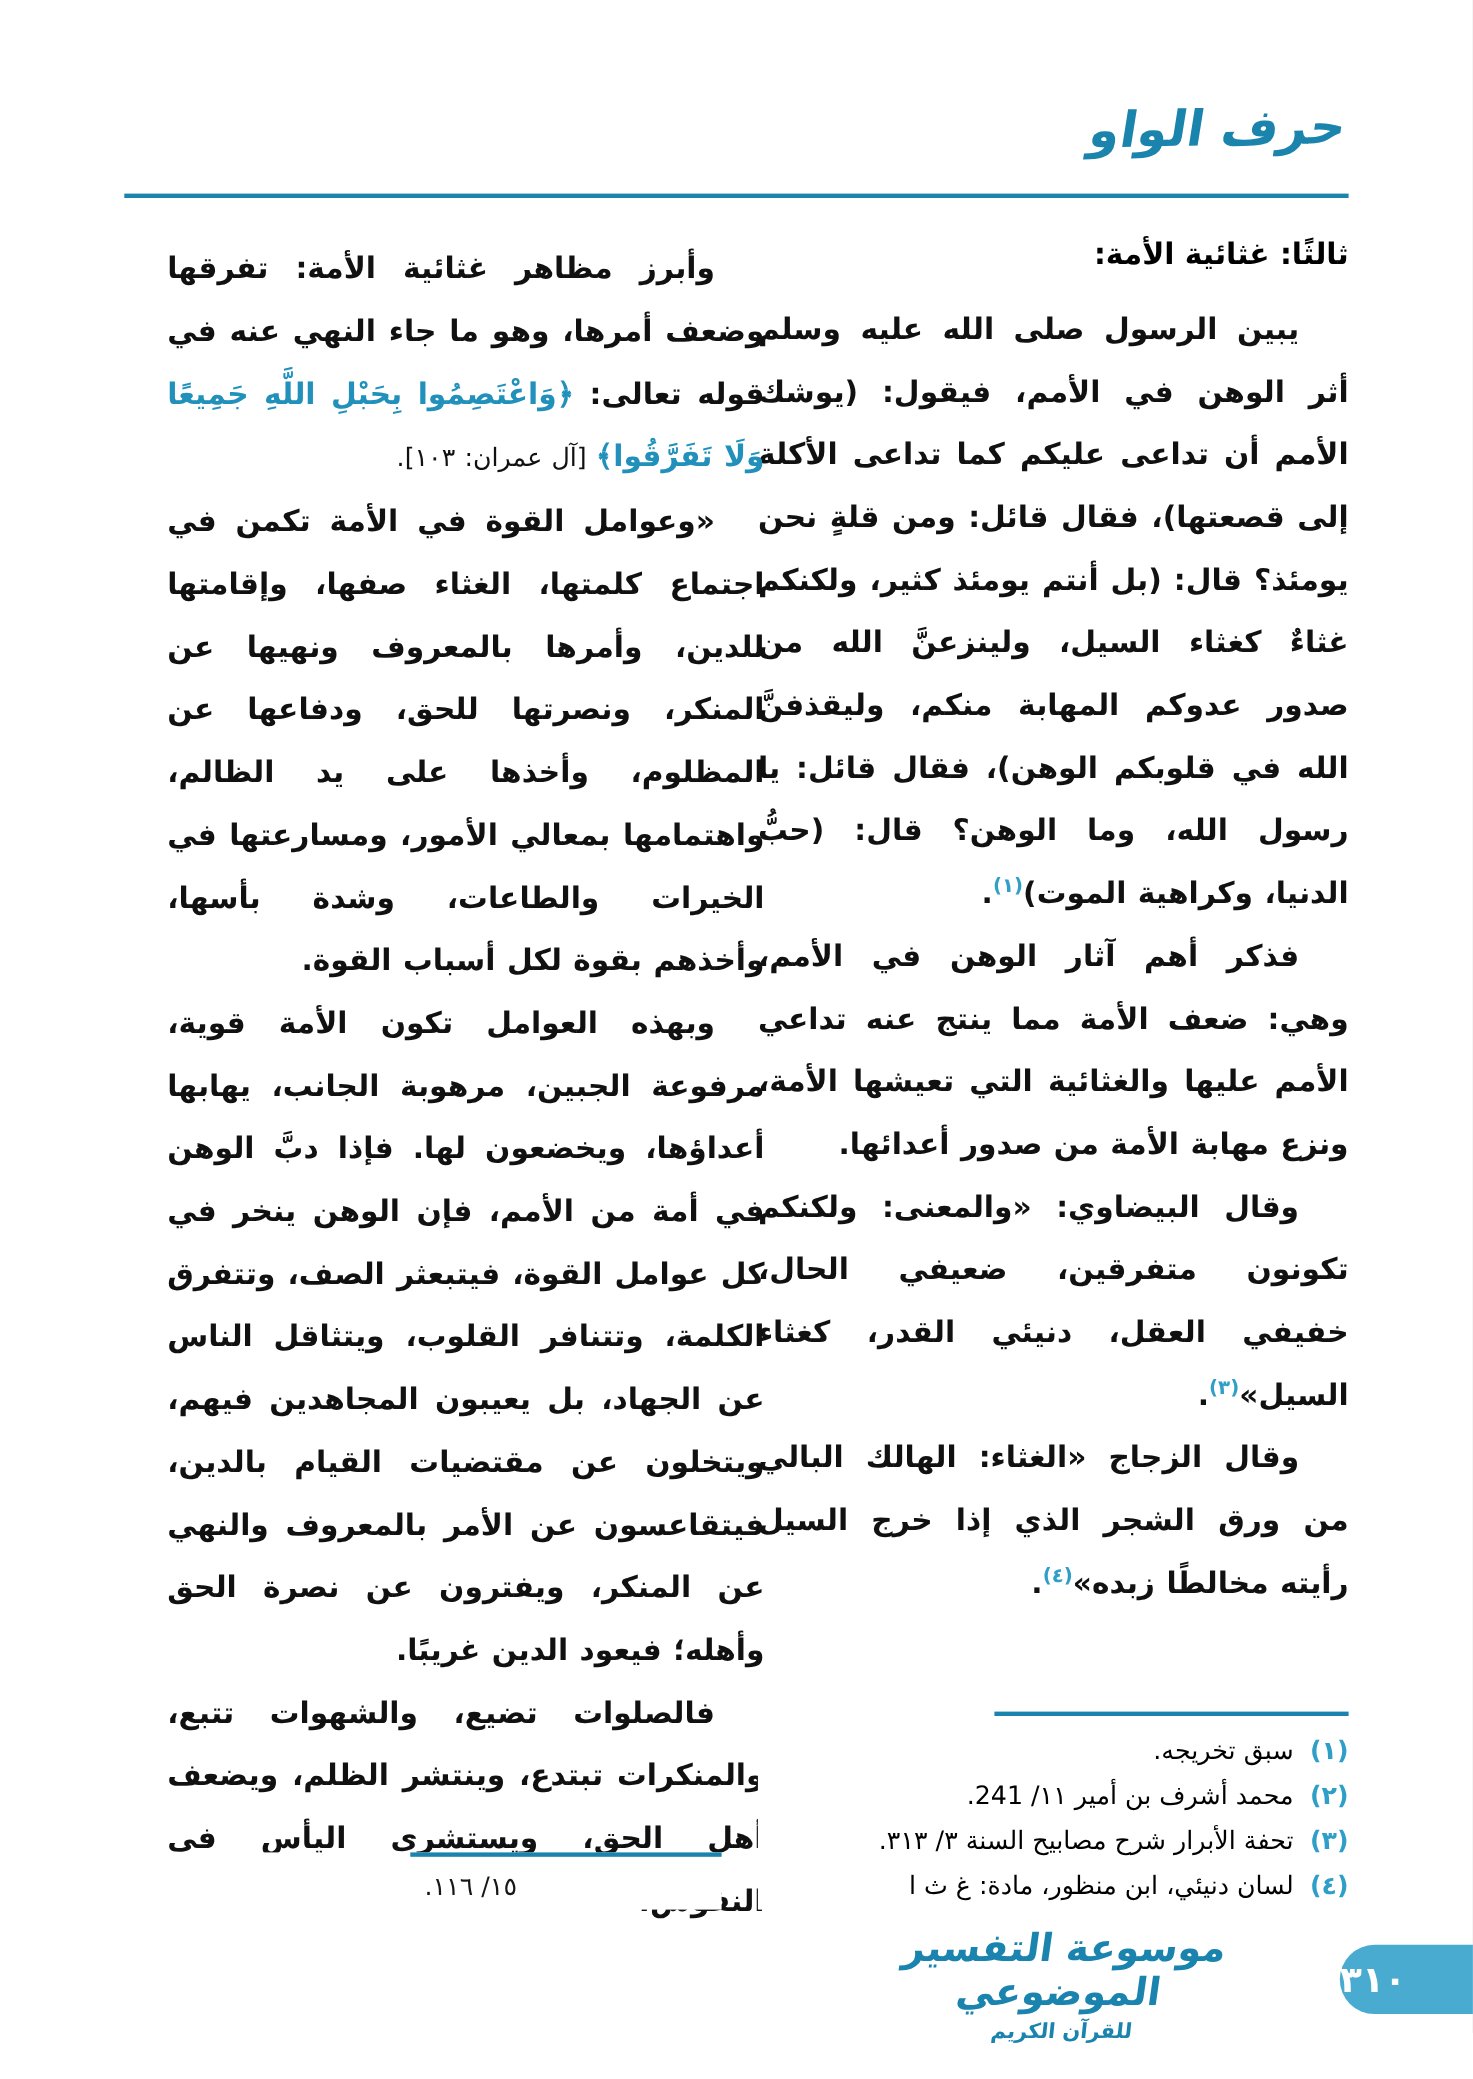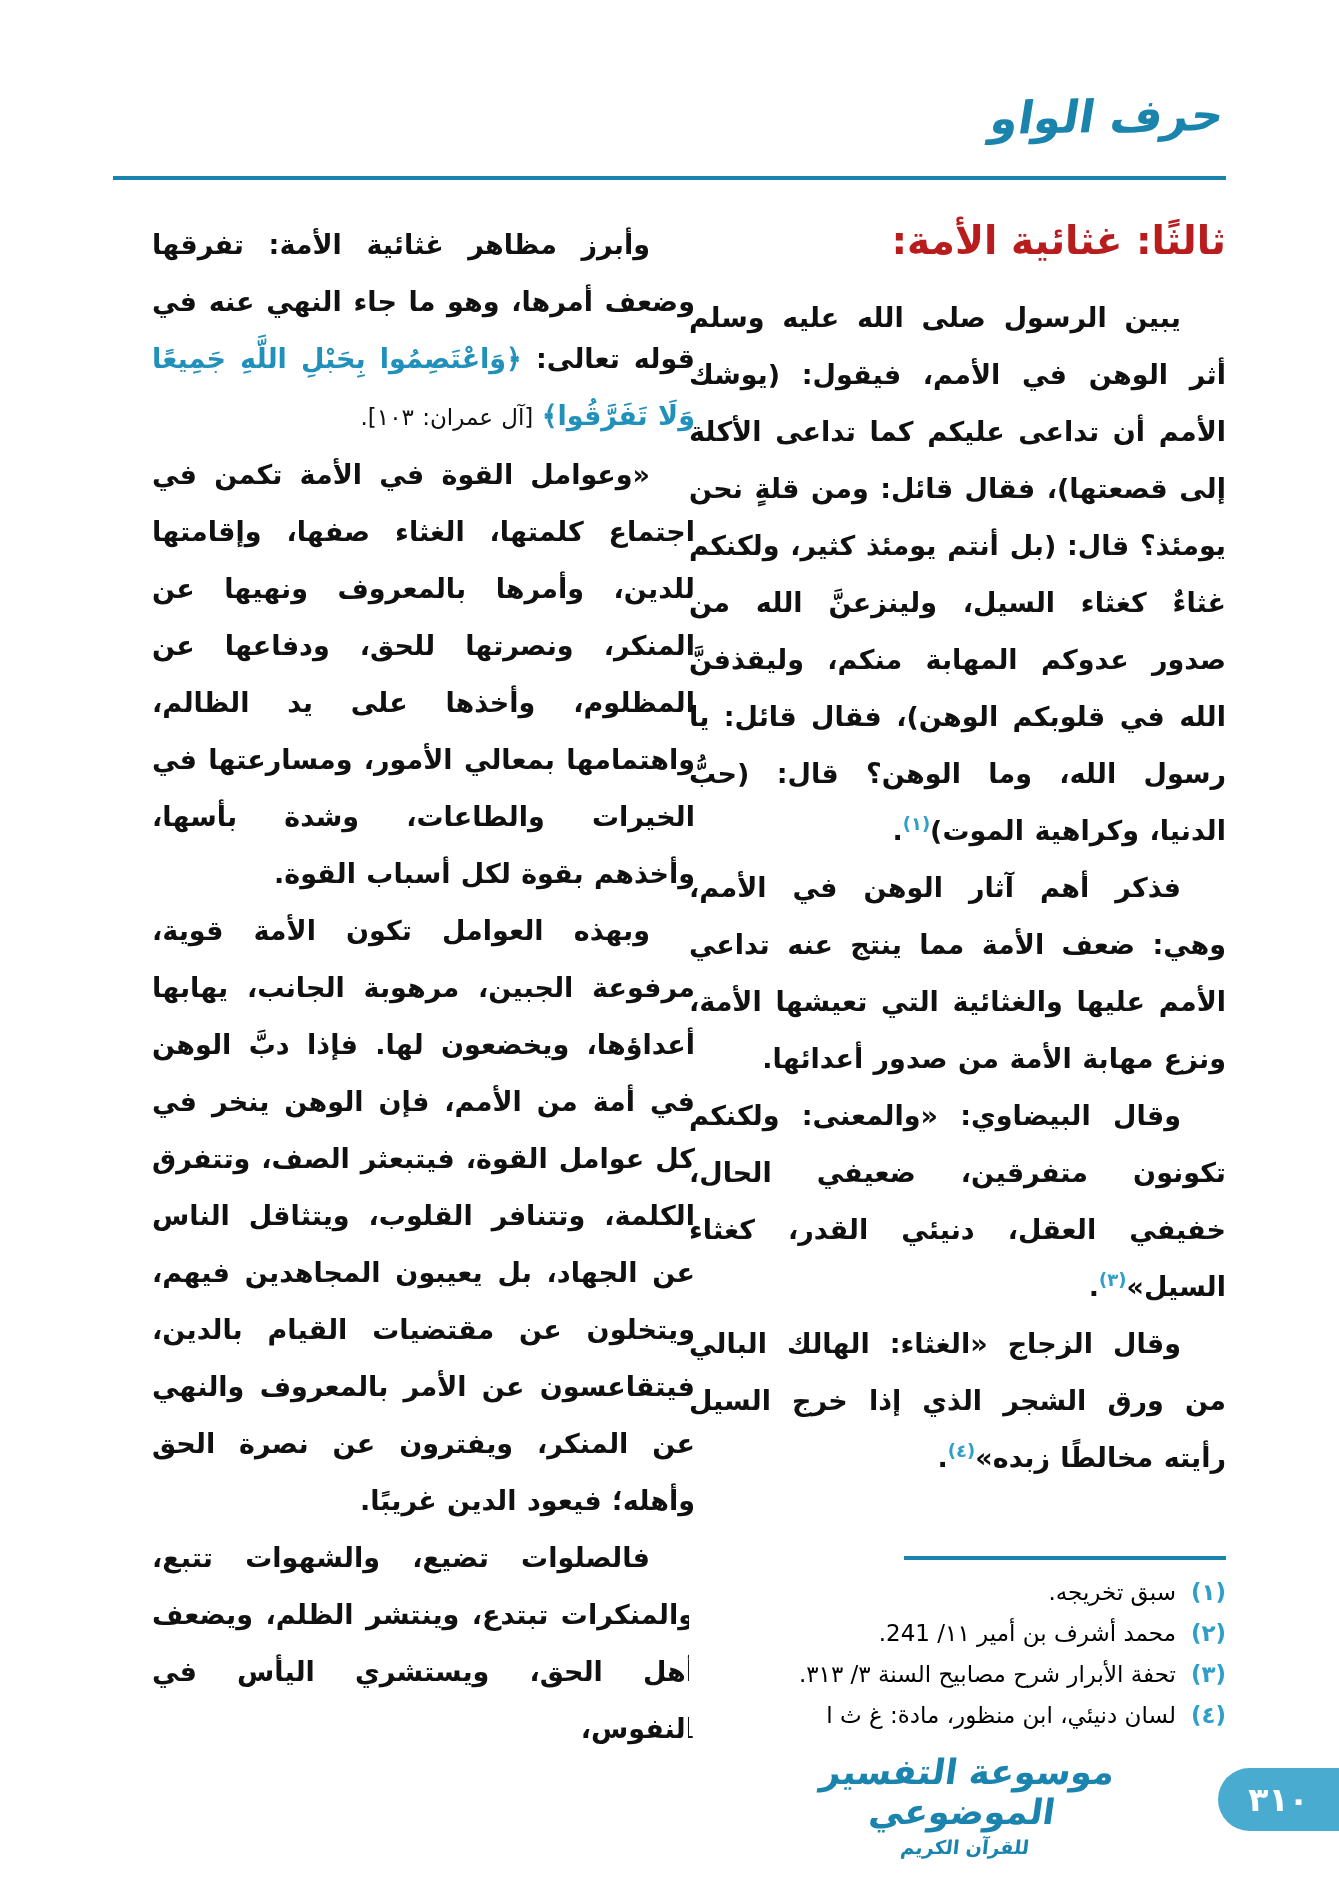--- a/index.html
+++ b/index.html
@@ -23,21 +23,21 @@
   .header-rule{
     position:absolute;top:176px;left:113px;width:1113px;height:4px;
     background:#1a84ae;
   }
   
   .col{position:absolute;text-align:justify;margin-left:39px;}
   .col-right{top:212px;right:113px;width:537px;}
   .col-left{top:216px;left:113px;width:543px;}
   .section-heading{
     margin:0 0 18px 0;
-    color:#b91c1c;font-size:39px;font-weight:bold;line-height:1.5;
+    color:#000000;font-size:27px;font-weight:bold;line-height:1.5;
   }
   p.body{
     margin:0;font-size:27px;font-weight:bold;line-height:57px;
     text-indent:45px;word-spacing:1px;
   }
   sup.ref{
     color:#2f9fc8;font-size:18px;font-weight:bold;line-height:0;
   }
   .quran{color:#2191bb;}
   .cite{font-size:23px;font-weight:normal;}
@@ -64,21 +64,21 @@
     text-align:center;color:#1a84ae;
   }
   .logo-main{
     font-size:35px;font-weight:bold;line-height:1.15;
     transform:skewX(-8deg);letter-spacing:-1px;
   }
   .logo-sub{font-size:19px;font-weight:bold;margin-top:3px;transform:skewX(-6deg);}
   .page-badge{
     position:absolute;top:1768px;right:0;width:121px;height:63px;
     background:#49abd0;border-radius:32px 0 0 32px;
-    display:flex;align-items:center;justify-content:center;
+    display:flex;align-items:center;justify-content:flex-end;
     color:#ffffff;font-size:33px;font-weight:bold;
   }
 </style>
 </head>
 <body>
 
 <div class="page">
 
   <div class="chapter-calligraphy">حرف الواو</div>
   <div class="header-rule"></div>
@@ -120,20 +120,24 @@
     <div class="fn">
       <span class="fn-marker">(٣)</span>
       <span class="fn-text">تحفة الأبرار شرح مصابيح السنة ٣/ ٣١٣.</span>
     </div>
     <div class="fn">
       <span class="fn-marker">(٤)</span>
       <span class="fn-text">لسان دنيئي، ابن منظور، مادة: غ ث ا</span>
     </div>
   </div>
 
+  <div class="fnblock-left">
+    <div class="fn-sep-left"></div>
+    <div class="fn-cont">١٥/ ١١٦.</div>
+  </div>
 
   <div class="footer-logo">
     <div class="logo-main">موسوعة التفسير الموضوعي</div>
     <div class="logo-sub">للقرآن الكريم</div>
   </div>
 
   <div class="page-badge">
     <span>٣١٠</span>
   </div>
 

